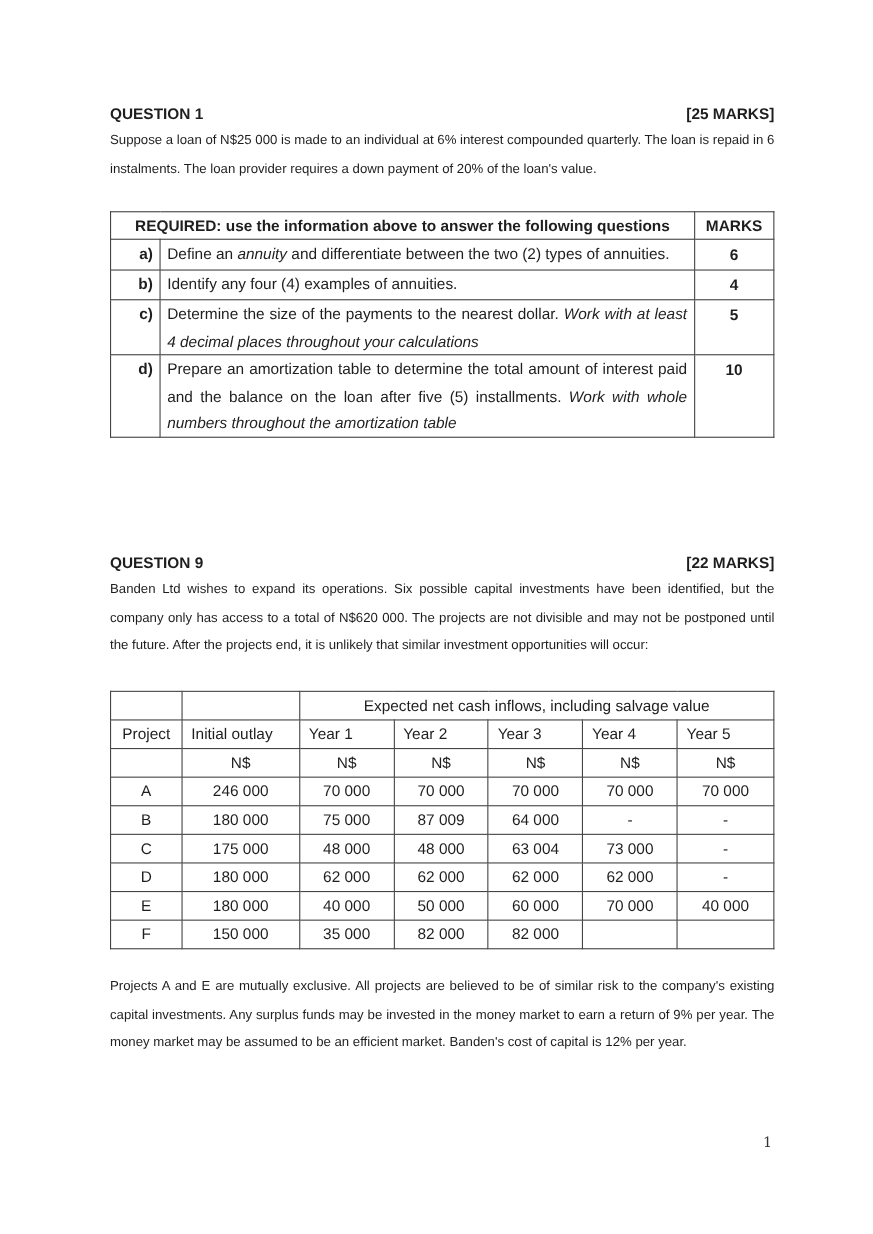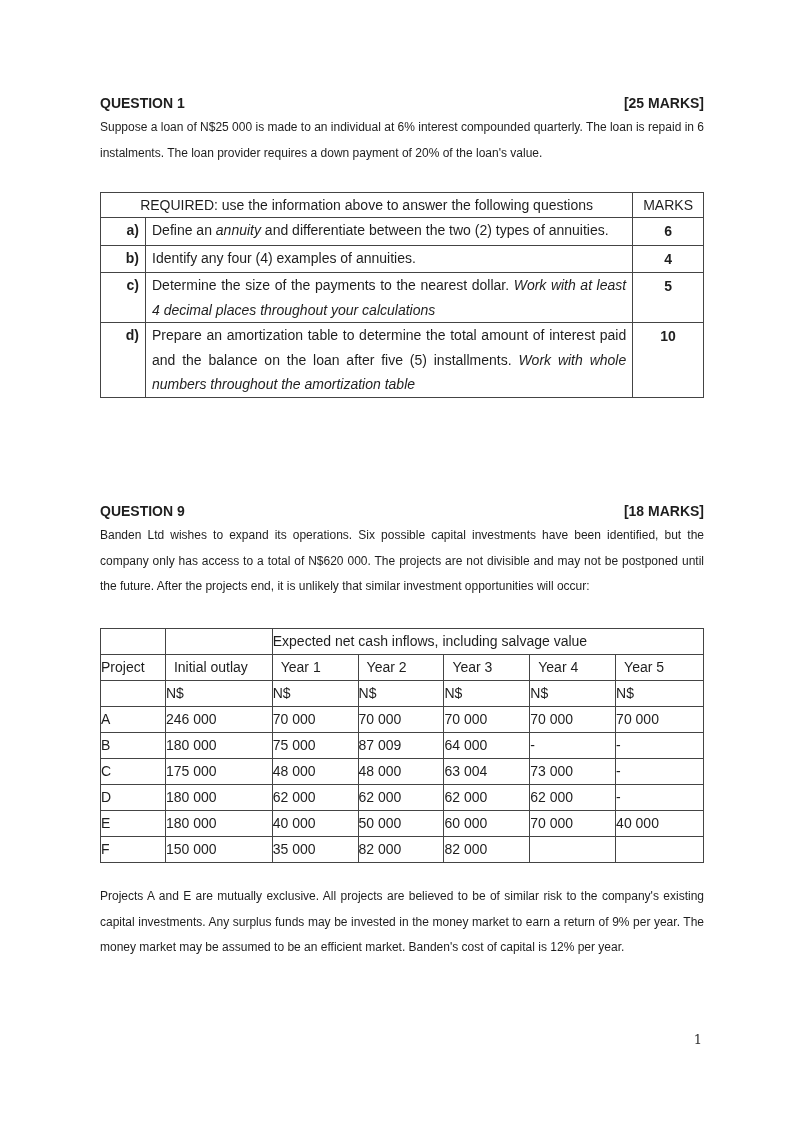--- a/index.html
+++ b/index.html
@@ -4,30 +4,30 @@
 <style>
   html, body { margin: 0; padding: 0; background: #ffffff; }
   body { width: 794px; height: 1122px; position: relative; overflow: hidden;
          font-family: "Liberation Sans", sans-serif; color: #1e1e1e; font-size: 14px; }
   .q-head { position: absolute; left: 100px; width: 604px; display: flex; justify-content: space-between;
             font-weight: bold; font-size: 14px; }
   .para { position: absolute; left: 100px; width: 604px; line-height: 25.5px; text-align: justify; font-size: 12px; }
   table { border-collapse: collapse; position: absolute; left: 100px; width: 604px; font-size: 14px; }
   td, th { border: 1px solid #444; }
   
-  #t1 th { font-weight: normal; height: 24px; padding: 0 10px; }
+  #t1 th { font-weight: bold; height: 24px; padding: 0 10px; }
   #t1 td { vertical-align: top; line-height: 24.5px; }
   #t1 td.lbl { width: 38px; text-align: right; font-weight: bold; padding: 0 6px 0 0; }
   #t1 td.txt { padding: 0 6px 0 6px; text-align: justify; }
   #t1 td.mk { width: 56px; text-align: center; font-weight: bold; }
   #t1 .req-head { text-align: center; }
   em { }
   
   #t2 td { height: 25px; padding: 0; line-height: 25px; }
-  #t2 td.c { }
+  #t2 td.c { text-align: center; }
   #t2 td.l { text-align: left; padding-left: 8px; }
   .pagenum { position: absolute; right: 92px; top: 1032px; font-family: "DejaVu Serif", serif; font-size: 13px; color: #333; }
 </style>
 </head>
 <body>
 
 <div class="q-head" style="top:95px;justify-content:space-between;">
   <span>QUESTION 1</span>
   <span>[25 MARKS]</span>
 </div>
@@ -57,21 +57,21 @@
   <tr>
     <td class="lbl">d)</td>
     <td class="txt"><span>Prepare an amortization table to determine the total amount of interest paid and the balance on the loan after five (5) installments. </span><em>Work with whole numbers throughout the amortization table</em><span></span></td>
     <td class="mk">10</td>
   </tr>
 </tbody>
   </table>
 
 <div class="q-head" style="top:503px;">
   <span>QUESTION 9</span>
-  <span>[18 MARKS]</span>
+  <span>[22 MARKS]</span>
 </div>
 <div class="para" style="top:523px;">Banden Ltd wishes to expand its operations. Six possible capital investments have been identified, but the company only has access to a total of N$620 000. The projects are not divisible and may not be postponed until the future. After the projects end, it is unlikely that similar investment opportunities will occur:</div>
 
 <table id="t2" style="top:628px;">
   <colgroup>
     <col style="width:65px">
       <col style="width:107px">
       <col style="width:86px">
       <col style="width:86px">
       <col style="width:86px">

